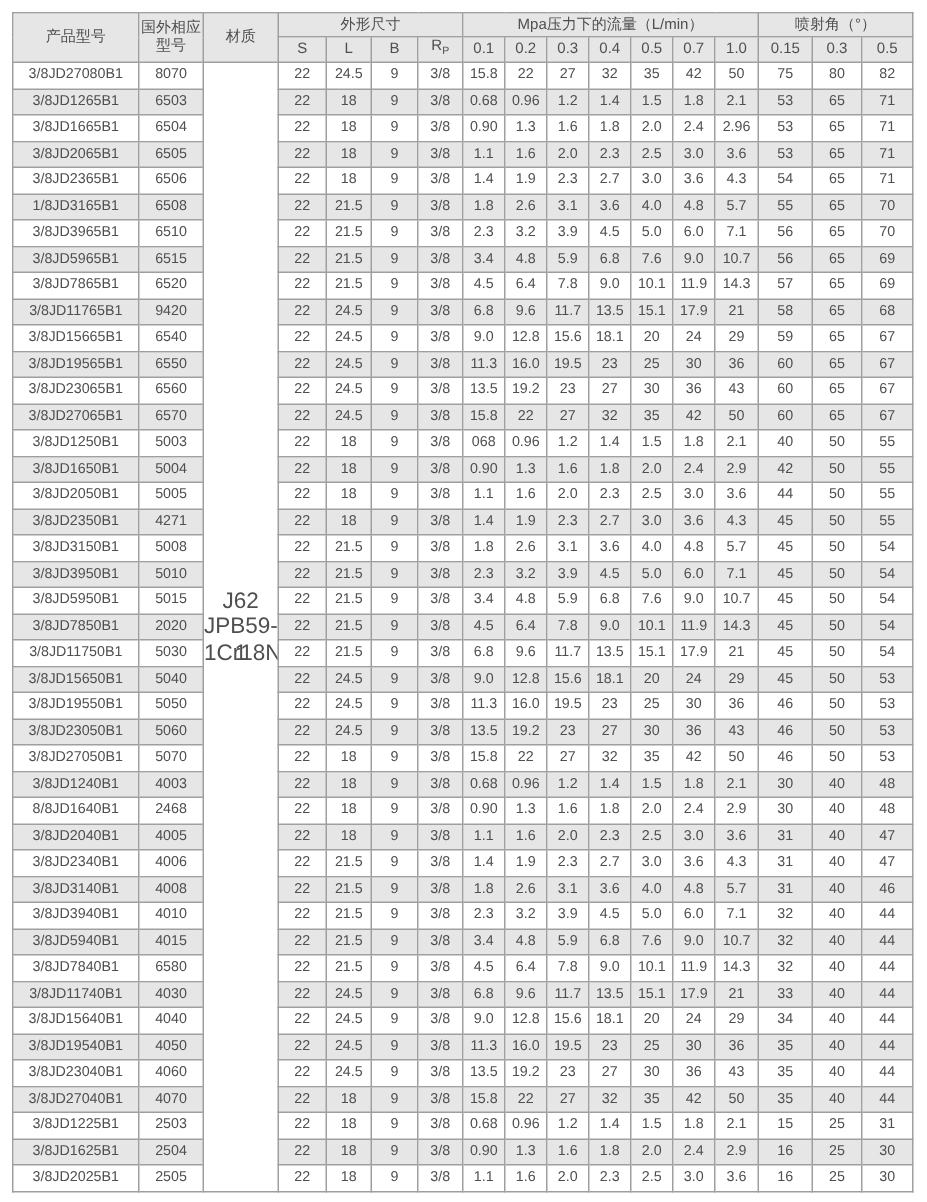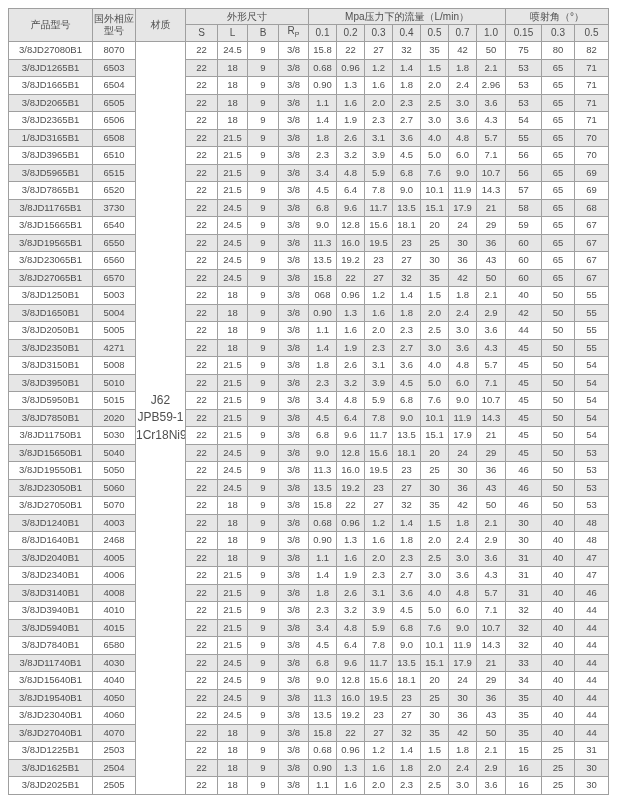--- a/index.html
+++ b/index.html
@@ -49,21 +49,21 @@
     font-size: 9.5px;
     height: 16.5px;
     line-height: 16.5px;
     background: #ffffff;
   }
   .spec-table tbody tr:nth-child(even) td {
     background: #e6e6e6;
   }
   .spec-table tbody td.c-material {
     background: #ffffff !important;
-    font-size: 12px;
+    font-size: 15px;
     vertical-align: middle;
     margin-left: 19px;
   }
   .spec-table tbody td.c-material div {
     line-height: 17.5px;
     height: 17.5px;
   }
   
   col.w-product  { width: 84px; }
   col.w-foreign  { width: 43px; }
@@ -291,21 +291,21 @@
           <td>9.0</td>
           <td>10.1</td>
           <td>11.9</td>
           <td>14.3</td>
           <td>57</td>
           <td>65</td>
           <td>69</td>
         </tr>
         <tr>
           <td>3/8JD11765B1</td>
-          <td>3730</td>
+          <td>9420</td>
           <td>22</td>
           <td>24.5</td>
           <td>9</td>
           <td>3/8</td>
           <td>6.8</td>
           <td>9.6</td>
           <td>11.7</td>
           <td>13.5</td>
           <td>15.1</td>
           <td>17.9</td>

